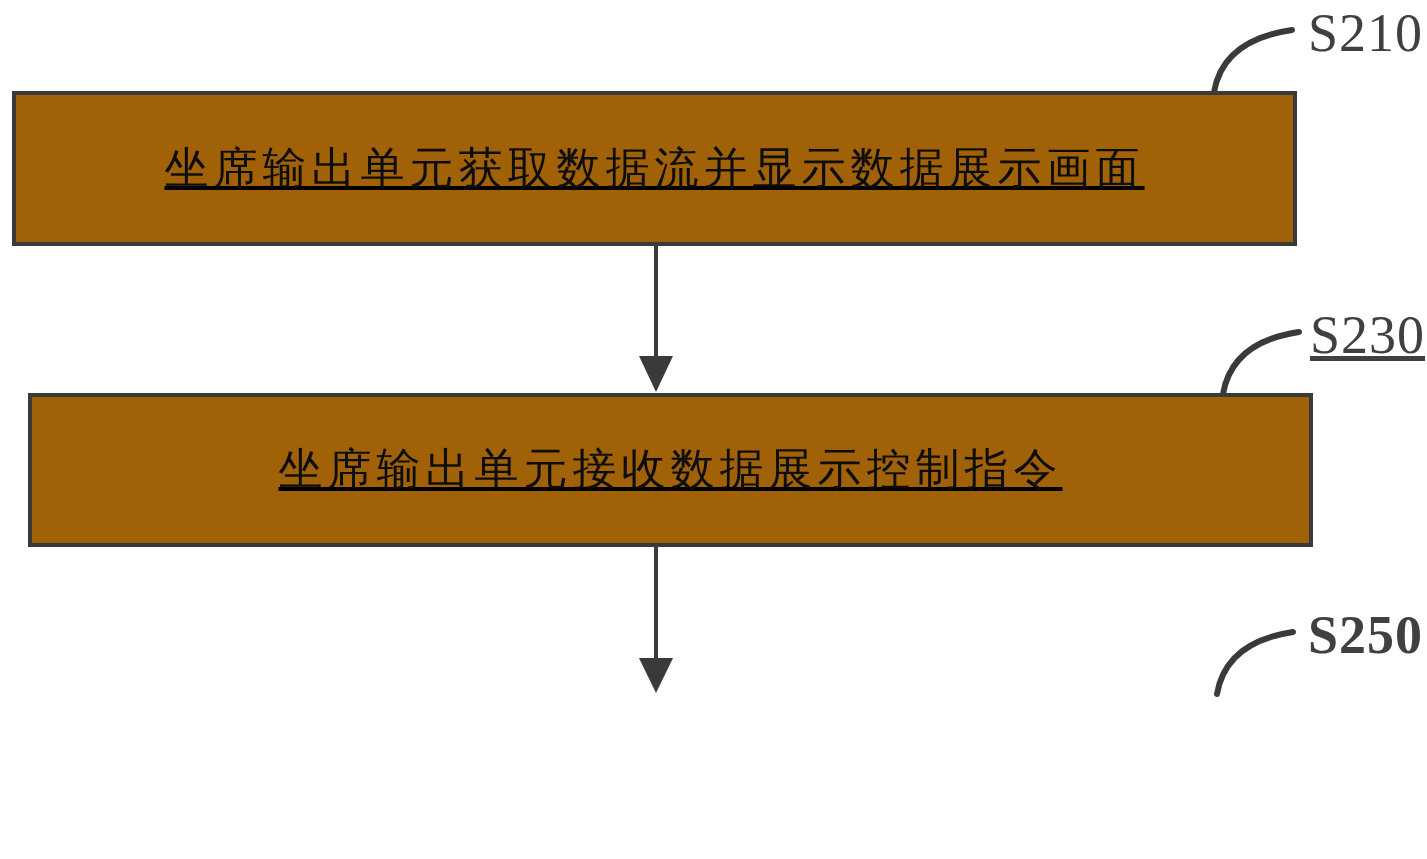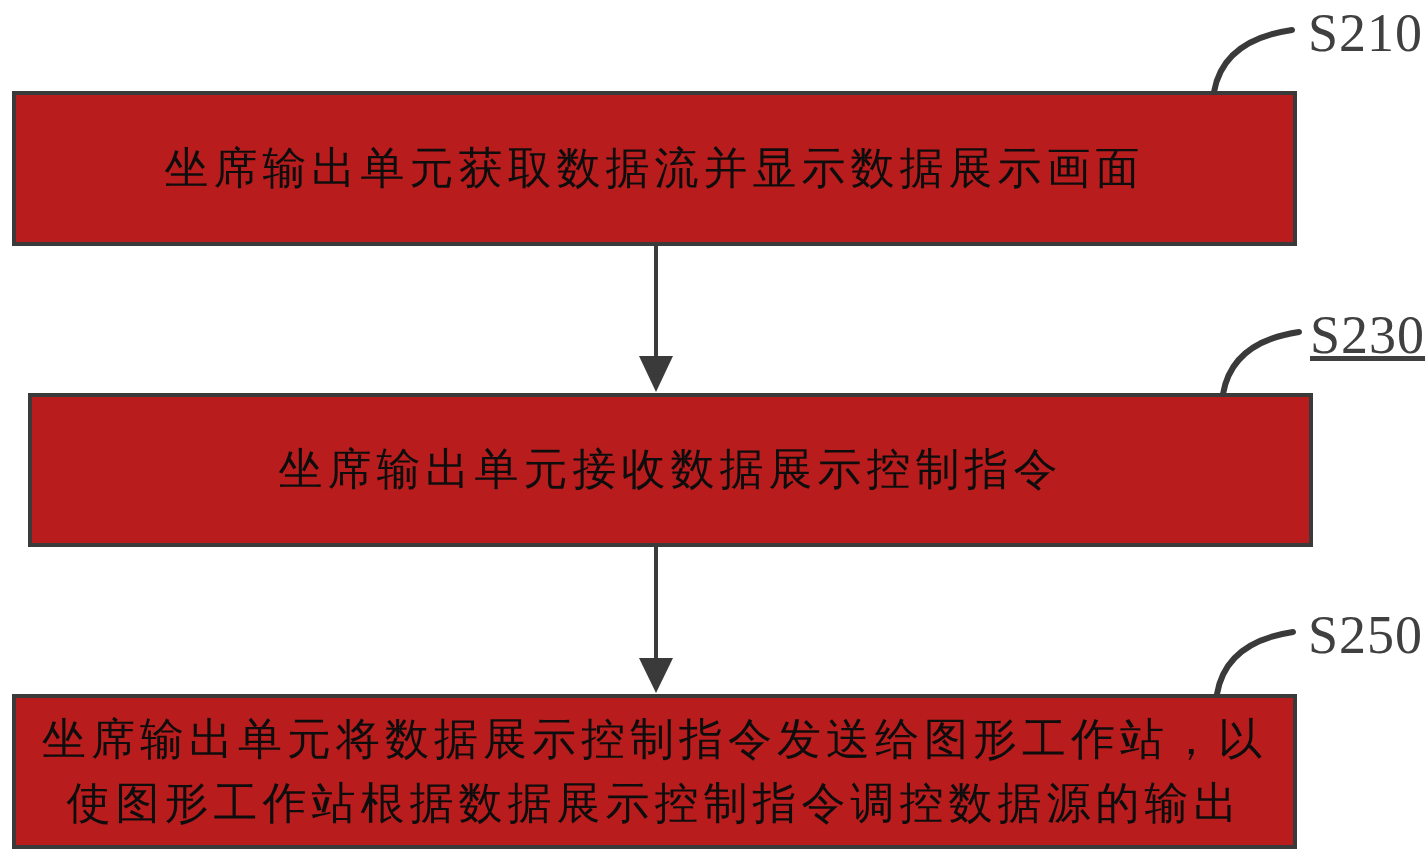--- a/index.html
+++ b/index.html
@@ -13,26 +13,27 @@
     height: 859px;
     background: #ffffff;
     overflow: hidden;
     font-family: "Liberation Serif", "DejaVu Serif", serif;
   }
   .step-box {
     position: absolute;
     left: 12px;
     width: 1277px;
     border: 4px solid #3a3a3a;
-    background: #b91c1c;
+    background: #a16207;
     display: flex;
     flex-direction: column;
     align-items: center;
     justify-content: center;
     box-sizing: content-box;
+    text-decoration: underline;
   }
   .box-1 { top: 91px;  height: 147px; }
   .box-2 { top: 393px; height: 146px; margin-left: 16px; }
   .box-3 { top: 694px; height: 147px; }
   .step-text {
     color: #0d0d0d;
     font-size: 44px;
     line-height: 64px;
     letter-spacing: 5px;
     text-align: center;
@@ -49,39 +50,35 @@
   .step-label {
     position: absolute;
     color: #404040;
     font-size: 54px;
     line-height: 50px;
     letter-spacing: 1px;
     white-space: nowrap;
   }
   .label-1 { left: 1308px; top: 8px;   }
   .label-2 { left: 1310px; top: 310px; text-decoration: underline; }
-  .label-3 { left: 1308px; top: 610px; }
+  .label-3 { left: 1308px; top: 610px; font-weight: bold; }
 </style>
 </head>
 <body>
 
 <div class="canvas">
 
   <div class="step-box box-1">
     <div class="step-text">坐席输出单元获取数据流并显示数据展示画面</div>
   </div>
 
   <div class="step-box box-2">
     <div class="step-text">坐席输出单元接收数据展示控制指令</div>
   </div>
 
-  <div class="step-box box-3">
-    <div class="step-text">坐席输出单元将数据展示控制指令发送给图形工作站，以</div>
-    <div class="step-text">使图形工作站根据数据展示控制指令调控数据源的输出</div>
-  </div>
 
   <svg class="overlay" viewBox="0 0 1427 859" xmlns="http://www.w3.org/2000/svg">
 
     <g>
       <line x1="656" y1="244" x2="656" y2="384" stroke="#3a3a3a" stroke-width="4"></line>
       <polygon points="639,356 673,356 656,392" fill="#3a3a3a"></polygon>
     </g>
 
     <g>
       <line x1="656" y1="545" x2="656" y2="686" stroke="#3a3a3a" stroke-width="4"></line>

